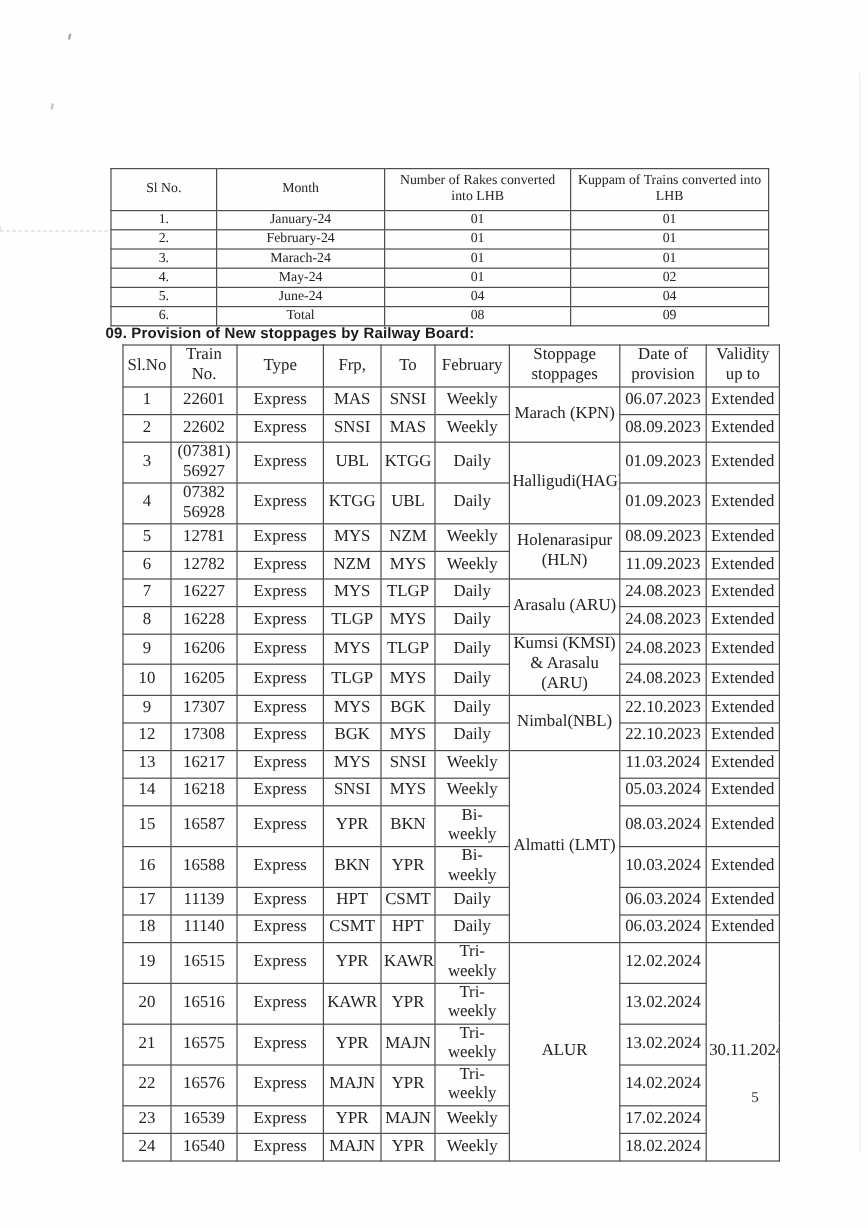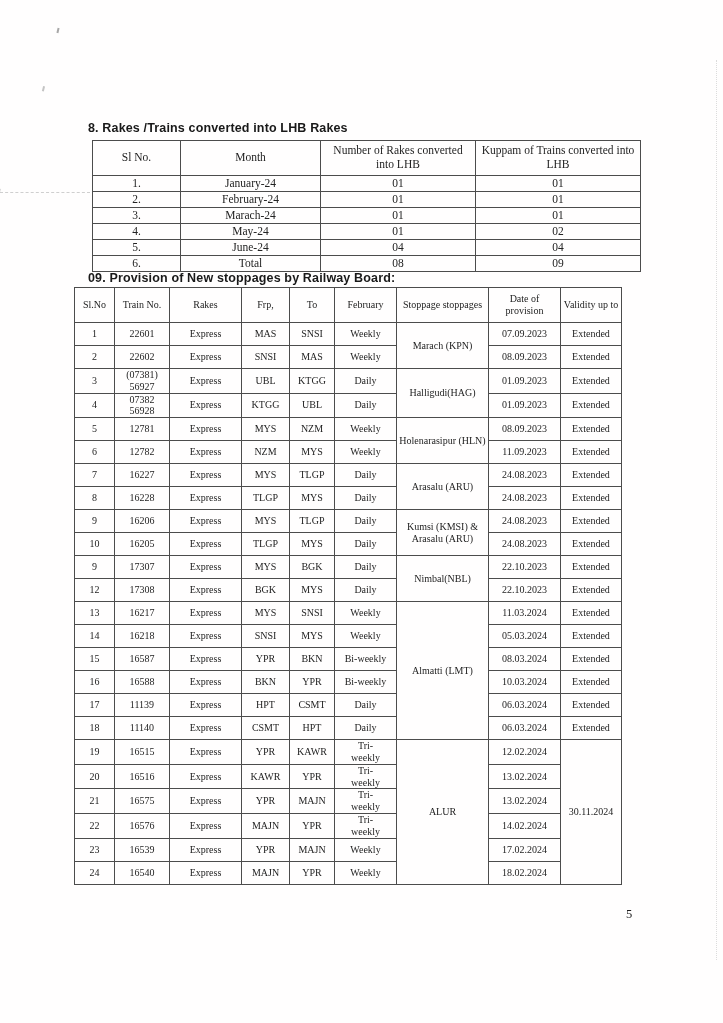--- a/index.html
+++ b/index.html
@@ -19,21 +19,21 @@
   .t9{left:88px;top:271px;}
   .tbl{position:absolute;border-collapse:collapse;table-layout:fixed;}
   .tbl th,.tbl td{
     border:1px solid #4c4c4c;font-weight:normal;text-align:center;
     vertical-align:middle;padding:0 2px;white-space:pre-line;line-height:1.18;
     overflow:hidden;
   }
   .tbl1{left:92px;top:140px;width:548px;font-size:11.5px;}
   .tbl1 th{height:34px;}
   .tbl1 td{height:15px;}
-  .tbl2{left:74px;top:287px;width:547px;font-size:10px;}
+  .tbl2{left:102px;top:287px;width:547px;font-size:14px;}
   .tbl2 th{height:34px;}
   .tbl2 td{height:22px;}
   .page-number{position:absolute;left:626px;top:907px;font-size:12.5px;color:#1f1f1f;}
   
   .artifact{position:absolute;pointer-events:none;}
   .artifact-speck{
     left:57px;top:28px;width:2px;height:5px;background:#a8a8a8;
     transform:rotate(14deg);
     box-shadow:0 60px 0 #c4c4c4,-18px 170px 0 #d6d6d6;
   }
@@ -41,21 +41,20 @@
   .artifact-right-dots{left:716px;top:60px;height:900px;width:0;border-left:1px dotted #dcdcdc;}
 </style>
 </head>
 <body>
 
 <div class="page">
   <div class="artifact artifact-speck"></div>
   <div class="artifact artifact-dashes"></div>
   <div class="artifact artifact-right-dots"></div>
 
-  <div class="title t8">8. Rakes /Trains converted into LHB Rakes</div>
   <table class="tbl tbl1" id="rakes-table">
       <colgroup>
         <col style="width: 88px;">
         <col style="width: 140px;">
         <col style="width: 155px;">
         <col style="width: 165px;">
       </colgroup>
       <thead>
         <tr>
           <th>Sl No.</th>
@@ -114,39 +113,39 @@
         <col style="width: 45px;">
         <col style="width: 62px;">
         <col style="width: 92px;">
         <col style="width: 72px;">
         <col style="width: 61px;">
       </colgroup>
       <thead>
         <tr>
           <th>Sl.No</th>
           <th>Train No.</th>
-          <th>Rakes</th>
+          <th>Type</th>
           <th>Frp,</th>
           <th>To</th>
           <th>February</th>
           <th>Stoppage stoppages</th>
           <th>Date of provision</th>
           <th>Validity up to</th>
         </tr>
       </thead>
       <tbody>
         <tr>
           <td>1</td>
           <td>22601</td>
           <td>Express</td>
           <td>MAS</td>
           <td>SNSI</td>
           <td>Weekly</td>
           <td rowspan="2">Marach (KPN)</td>
-          <td>07.09.2023</td>
+          <td>06.07.2023</td>
           <td>Extended</td>
         </tr>
         <tr>
           <td>2</td>
           <td>22602</td>
           <td>Express</td>
           <td>SNSI</td>
           <td>MAS</td>
           <td>Weekly</td>
           <td>08.09.2023</td>

